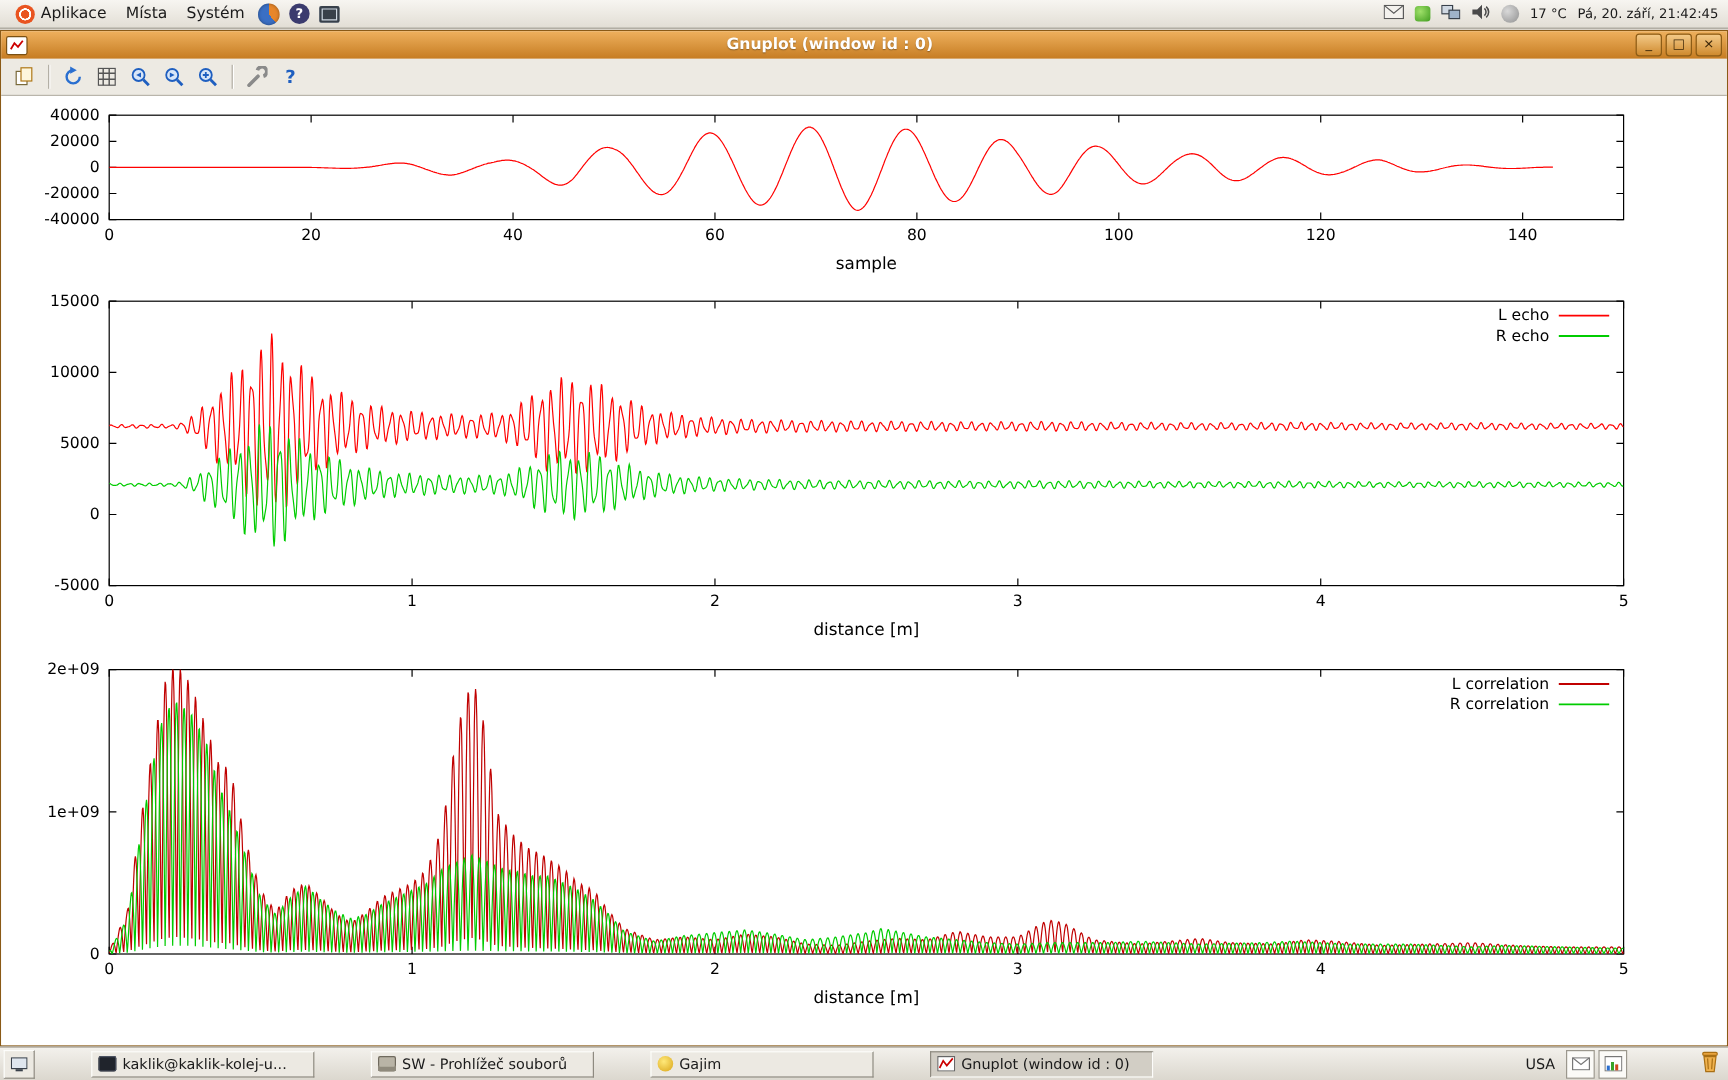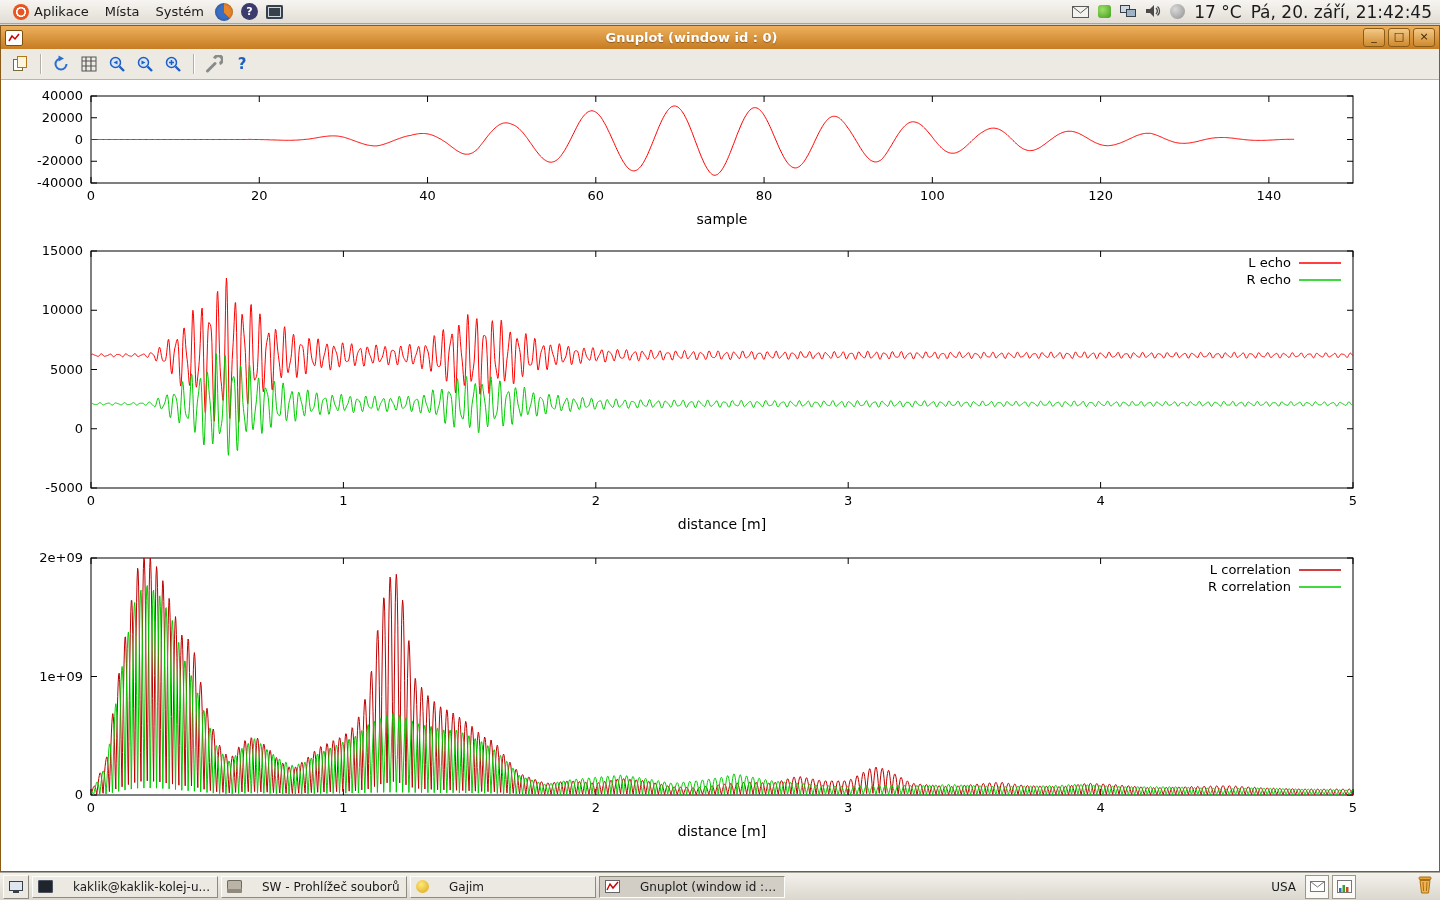--- a/index.html
+++ b/index.html
@@ -14,21 +14,21 @@
   .menu-item{display:flex;align-items:center;gap:5px;padding:0 8px;height:100%;font-size:13px;}
   .ubuntu-logo{width:16px;height:16px;border-radius:50%;
     background:radial-gradient(circle,#e95420 0 30%,#ffffff 32% 44%,#e95420 46% 100%);}
   .launcher{width:19px;height:19px;margin:0 3px;display:flex;align-items:center;justify-content:center;}
   .ff-icon{width:18px;height:18px;border-radius:50%;background:conic-gradient(#e7862a 0 140deg,#3a6fc4 140deg 360deg);
     box-shadow:inset 0 0 3px rgba(0,0,0,.4);}
   .help-icon{width:17px;height:17px;border-radius:50%;background:#3b3b6e;color:#fff;font-size:11px;font-weight:bold;
     display:flex;align-items:center;justify-content:center;}
   .screen-icon{width:17px;height:14px;background:#38404a;border-radius:2px;
     box-shadow:inset 0 0 0 2px #38404a,inset 0 0 0 3px #cfd8e2;}
-  .panel-right{gap:9px;font-size:17px;padding-right:3px;}
+  .panel-right{gap:9px;font-size:11px;padding-right:3px;}
   .weather-dot{width:15px;height:15px;border-radius:50%;background:radial-gradient(circle at 35% 35%,#d9d9d9,#8f8f8f);}
   .status-dot{width:13px;height:13px;border-radius:3px;background:radial-gradient(circle at 35% 35%,#9fe06a,#3f9c1e);}
 
   
   #gnuplot-window{position:absolute;top:25px;left:0;width:1440px;height:847px;box-sizing:border-box;
     border:1px solid #8a5a16;background:#fff;}
   .titlebar{height:23px;background:linear-gradient(#eeb05d,#c67c22);display:flex;align-items:center;padding:0 4px;}
   .win-icon{width:16px;height:14px;background:#fff;border:1px solid #7a5012;border-radius:2px;display:flex;align-items:center;justify-content:center;}
   .titlebar .title{flex:1;text-align:center;color:#fff;font-weight:bold;font-size:13px;
     text-shadow:0 1px 1px rgba(0,0,0,.35);}
@@ -42,23 +42,23 @@
   #client{position:absolute;top:54px;left:0;right:0;bottom:0;background:#fff;overflow:hidden;}
   #client svg{position:absolute;left:0;}
   svg text{font-family:"DejaVu Sans","Liberation Sans",sans-serif;fill:#000;}
 
   
   #taskbar{position:absolute;left:0;bottom:0;width:1440px;height:28px;box-sizing:border-box;
     background:linear-gradient(#f3f1ec,#dbd7ce);border-top:1px solid #a9a59b;
     display:flex;align-items:center;padding:0 3px;gap:3px;}
   .show-desktop{width:24px;height:22px;display:flex;align-items:center;justify-content:center;
     background:#ece9e2;border:1px solid;border-color:#fdfdfb #8e8a80 #8e8a80 #fdfdfb;}
-  .task-btn{width:186px;height:22px;display:flex;align-items:center;gap:20px;padding:0 5px;box-sizing:border-box;
+  .task-btn{width:186px;height:22px;display:flex;align-items:center;gap:5px;padding:0 5px;box-sizing:border-box;
     font-size:12px;background:#ece9e2;border:1px solid;border-color:#fdfdfb #8e8a80 #8e8a80 #fdfdfb;
-    white-space:nowrap;overflow:hidden;}
+    white-space:nowrap;overflow:hidden;margin-left:44px;}
   .task-btn.active{background:#d2cec5;border-color:#8e8a80 #fdfdfb #fdfdfb #8e8a80;}
   .task-label{overflow:hidden;text-overflow:ellipsis;}
   .task-ico{flex:0 0 auto;width:15px;height:13px;border-radius:2px;}
   .ico-terminal{background:#20242c;box-shadow:inset 0 0 0 1px #4a5160;}
   .ico-files{background:#b9b4a6;box-shadow:inset 0 -4px 0 #8f8a7c,inset 0 0 0 1px #6f6a5e;}
   .ico-gajim{background:radial-gradient(circle at 40% 35%,#ffe97a,#d9a416);border-radius:50%;width:13px;}
   .spacer{flex:1;}
   .kbd-layout{font-size:12px;padding:0 6px;}
   .tray-box{width:22px;height:22px;background:#fbfaf7;border:1px solid #9b978d;
     display:flex;align-items:center;justify-content:center;}

